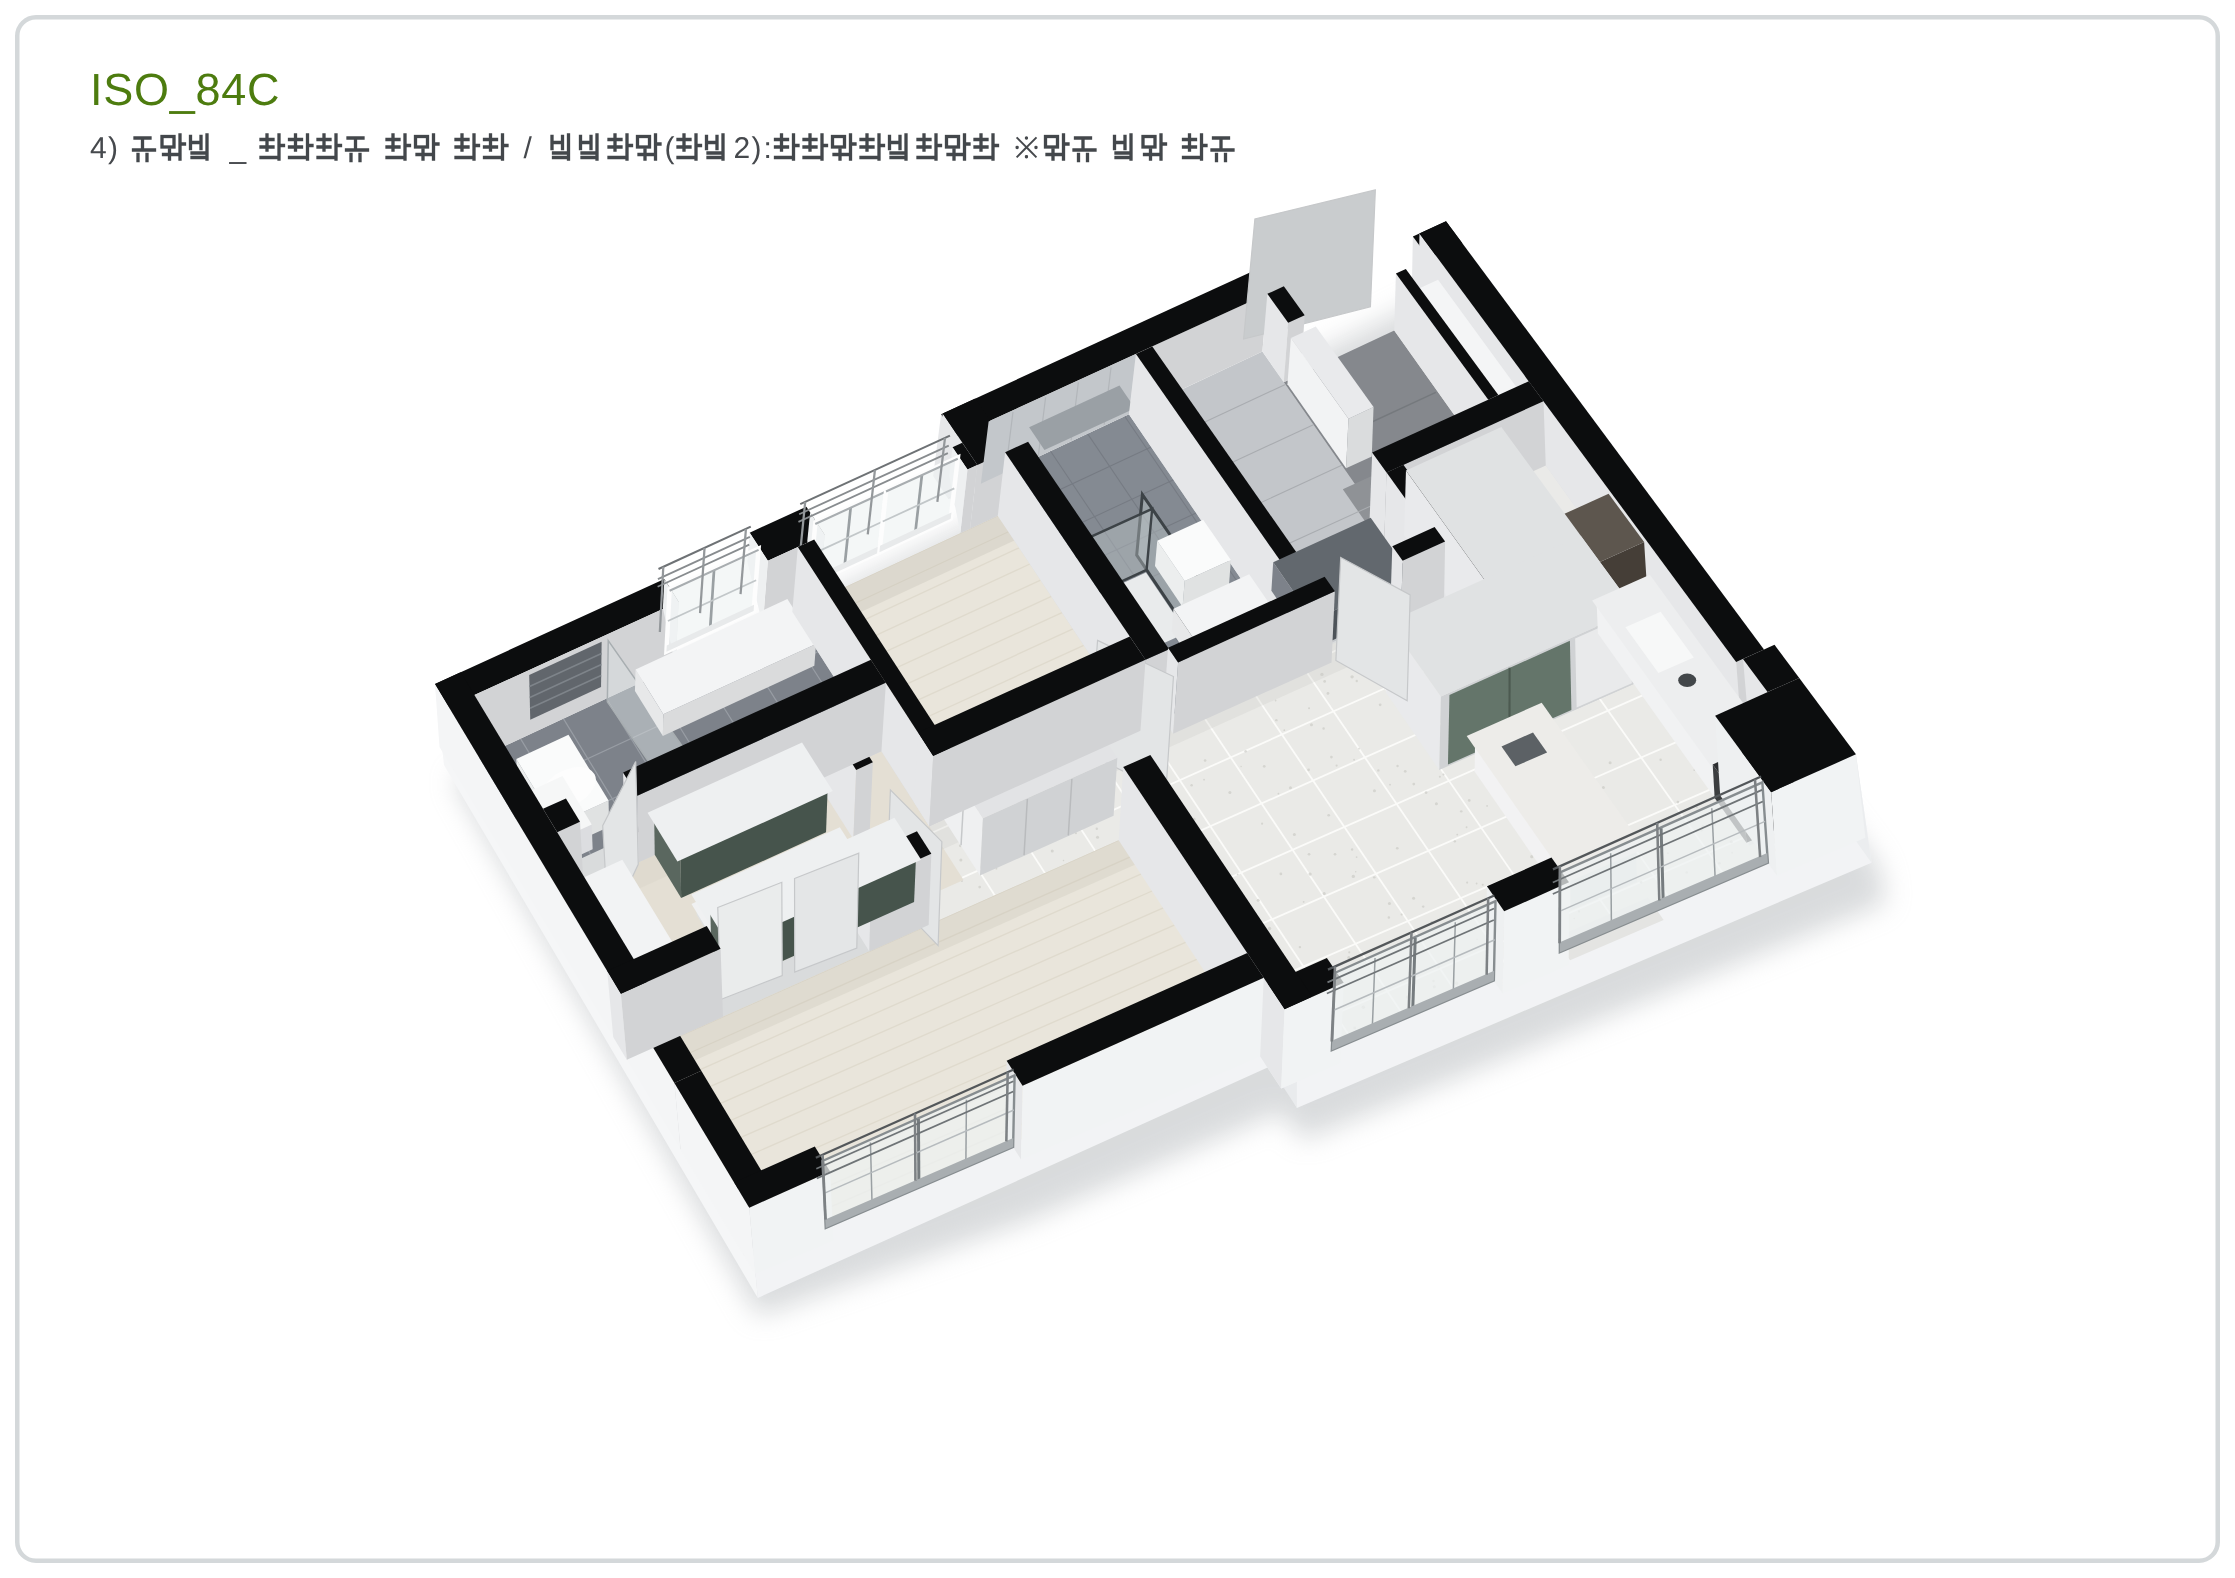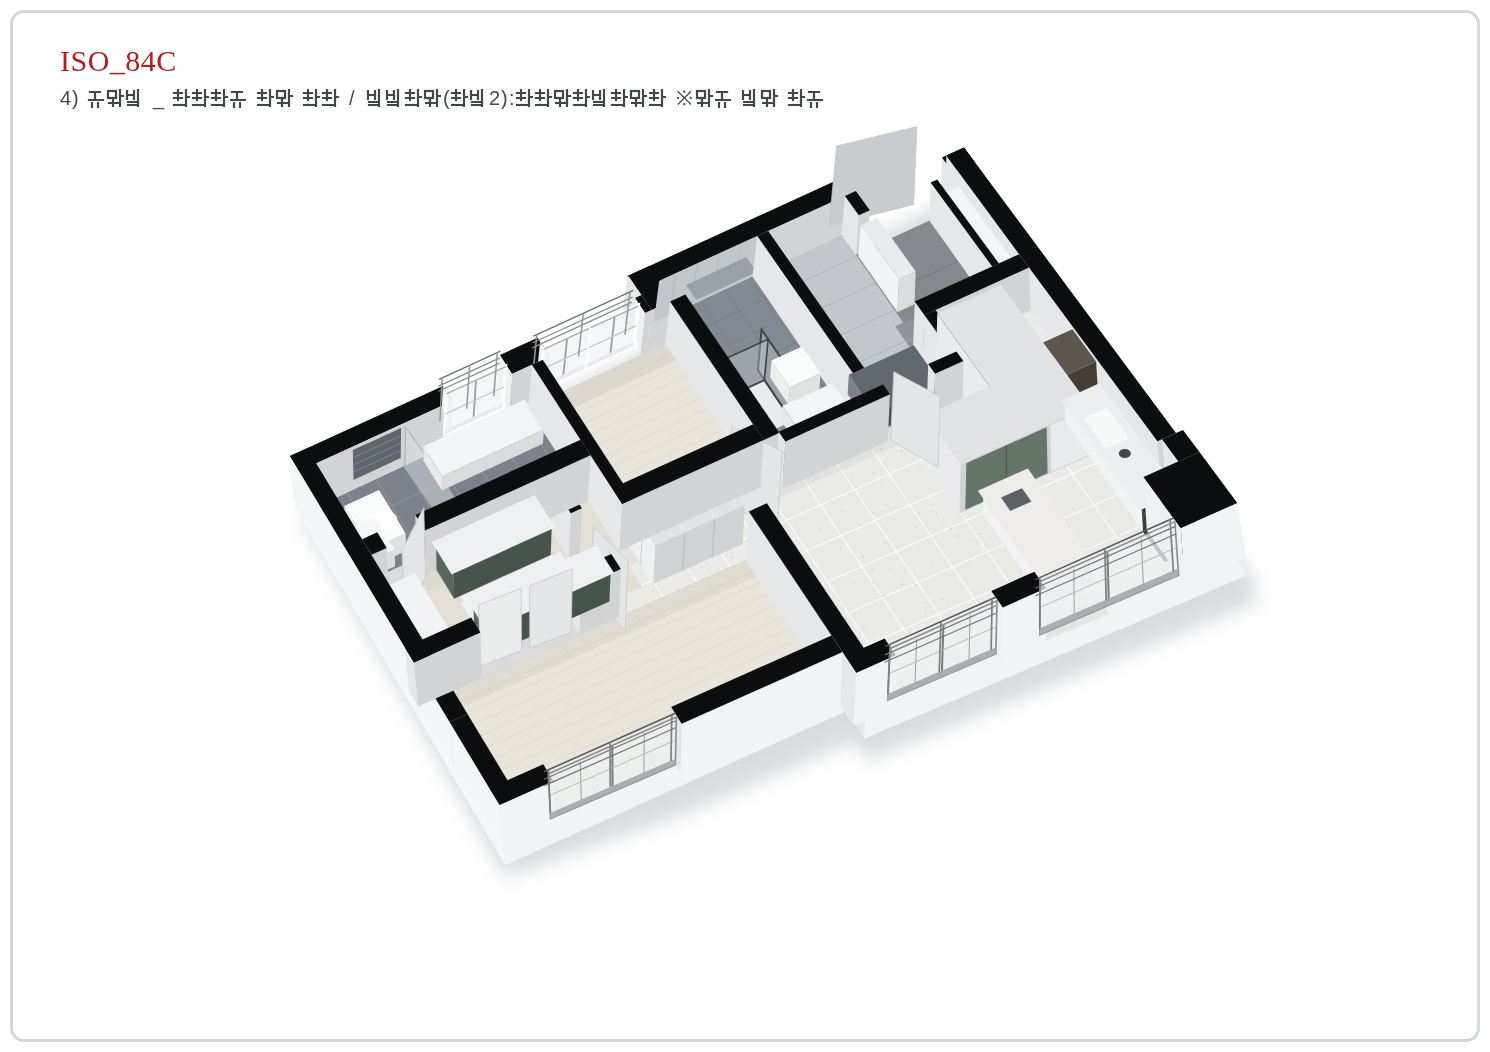--- a/index.html
+++ b/index.html
@@ -1,16 +1,16 @@
 <!DOCTYPE html>
 <html><head><meta charset="utf-8">
 <style>
 html,body{margin:0;padding:0;background:#ffffff;width:1490px;height:1052px;overflow:hidden}
 .frame{position:absolute;left:10px;top:10px;right:10px;bottom:10px;border:3px solid #d4d8da;border-radius:14px}
-.title{position:absolute;left:60px;top:44px;font-family:Liberation Serif, serif;font-size:30px;color:#b91c1c;letter-spacing:0.5px}
+.title{position:absolute;left:60px;top:44px;font-family:Liberation Sans, sans-serif;font-size:30px;color:#4d7c0f;letter-spacing:0.5px}
 </style></head>
 <body>
 
 <div class="frame"></div>
 
 <div class="title">ISO_84C</div>
 <svg width="1490" height="1052" style="position:absolute;left:0;top:0">
 <defs>
 <filter id="blur1" x="-20%" y="-20%" width="140%" height="140%">
         <feGaussianBlur stdDeviation="9"></feGaussianBlur>

